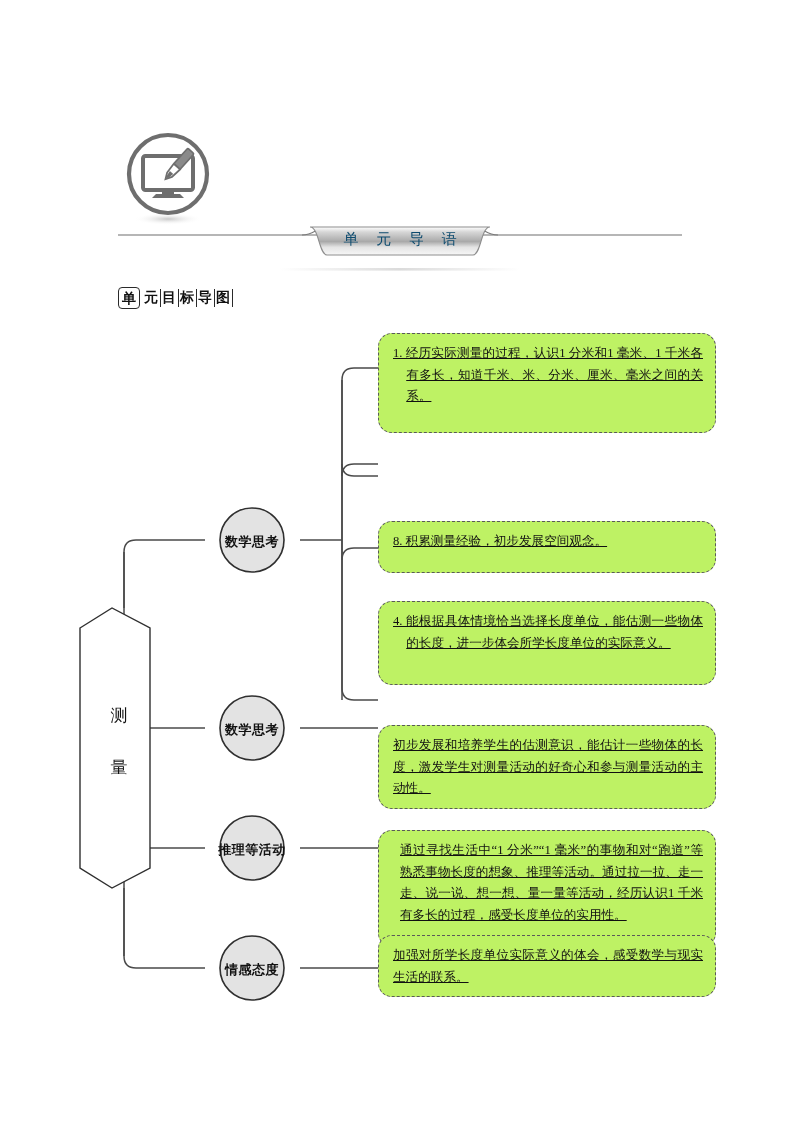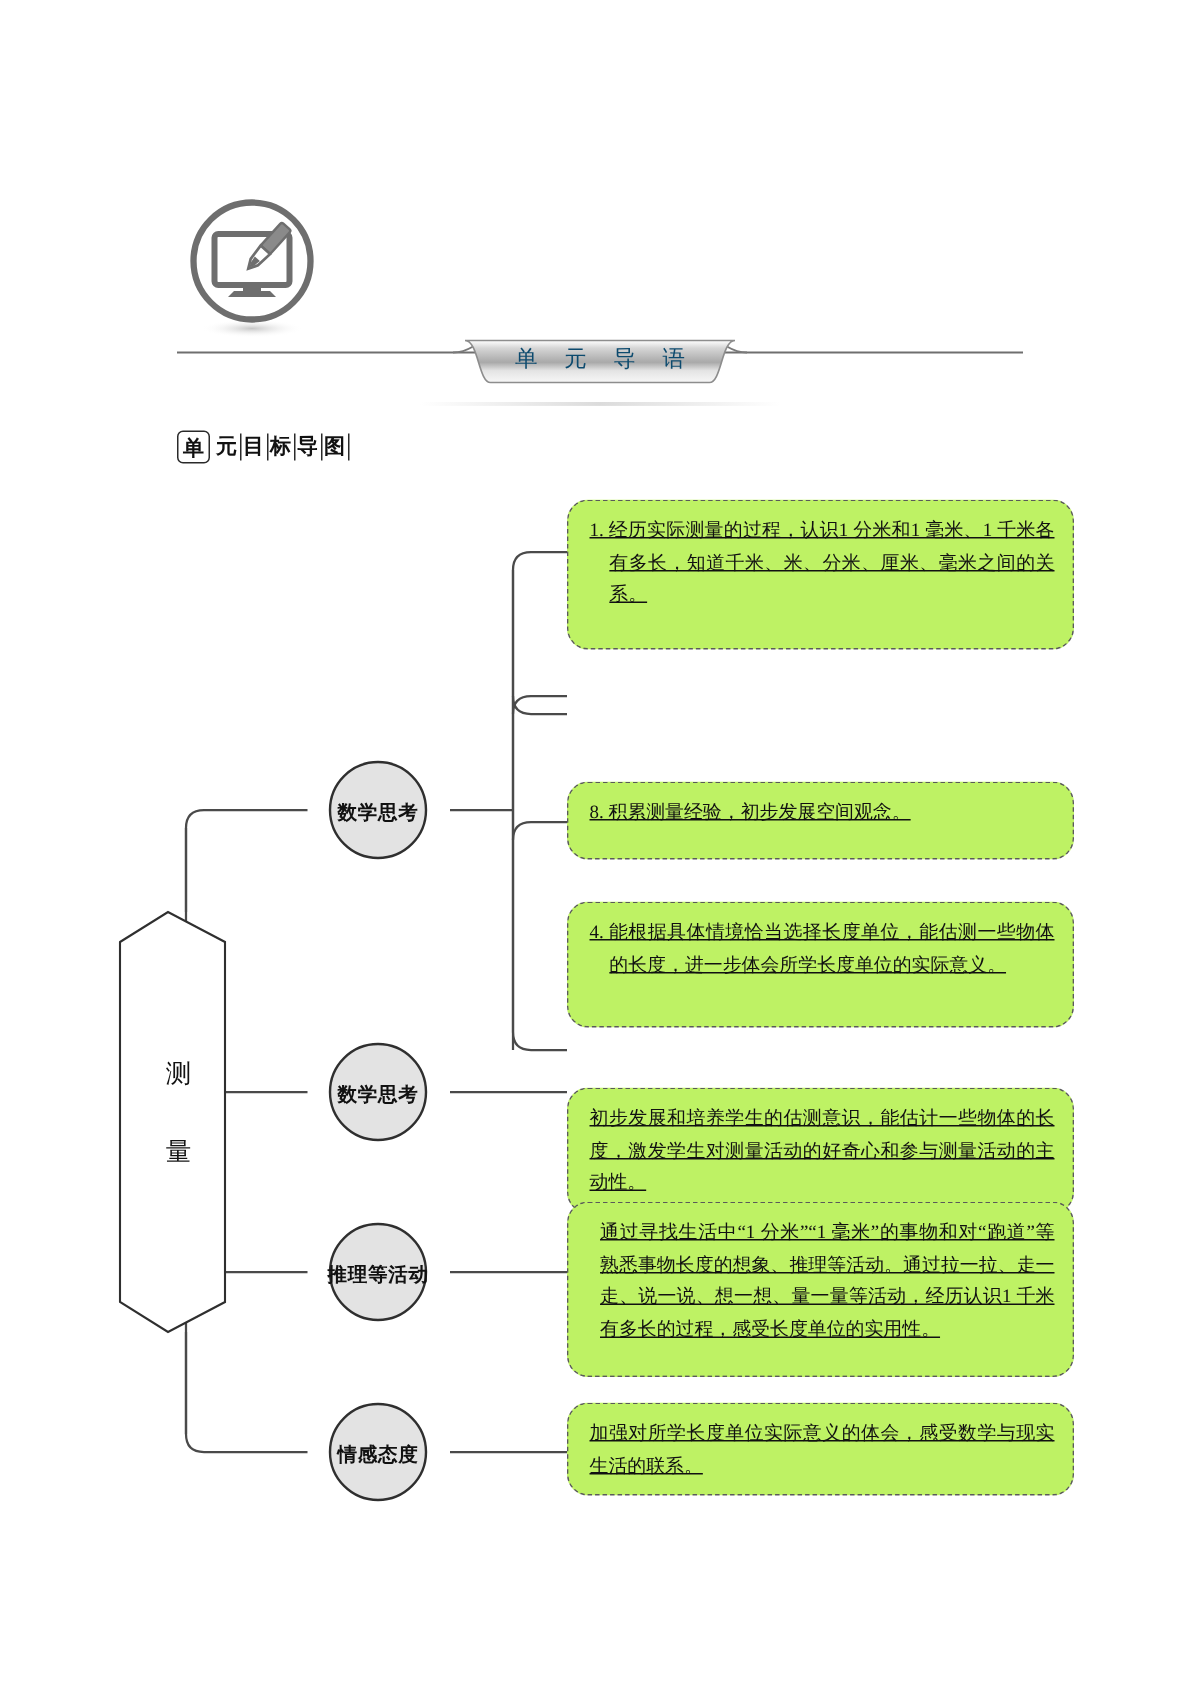--- a/index.html
+++ b/index.html
@@ -203,21 +203,21 @@
     </div>
 
     <div class="box num" style="left:378px;top:601px;width:338px;height:84px;">
       <p>4. 能根据具体情境恰当选择长度单位，能估测一些物体的长度，进一步体会所学长度单位的实际意义。</p>
     </div>
 
     <div class="box" style="left:378px;top:697px;width:338px;height:84px;margin-top:28px;">
       <p>初步发展和培养学生的估测意识，能估计一些物体的长度，激发学生对测量活动的好奇心和参与测量活动的主动性。</p>
     </div>
 
-    <div class="box" style="left:378px;top:801px;width:338px;height:117px;padding-left:21px;">
+    <div class="box" style="left:378px;top:830px;width:338px;height:117px;padding-left:21px;">
       <p>通过寻找生活中“1 分米”“1 毫米”的事物和对“跑道”等熟悉事物长度的想象、推理等活动。通过拉一拉、走一走、说一说、想一想、量一量等活动，经历认识1 千米有多长的过程，感受长度单位的实用性。</p>
     </div>
 
     <div class="box" style="left:378px;top:935px;width:338px;height:62px;">
       <p>加强对所学长度单位实际意义的体会，感受数学与现实生活的联系。</p>
     </div>
 
   </div>
 </div>
 

